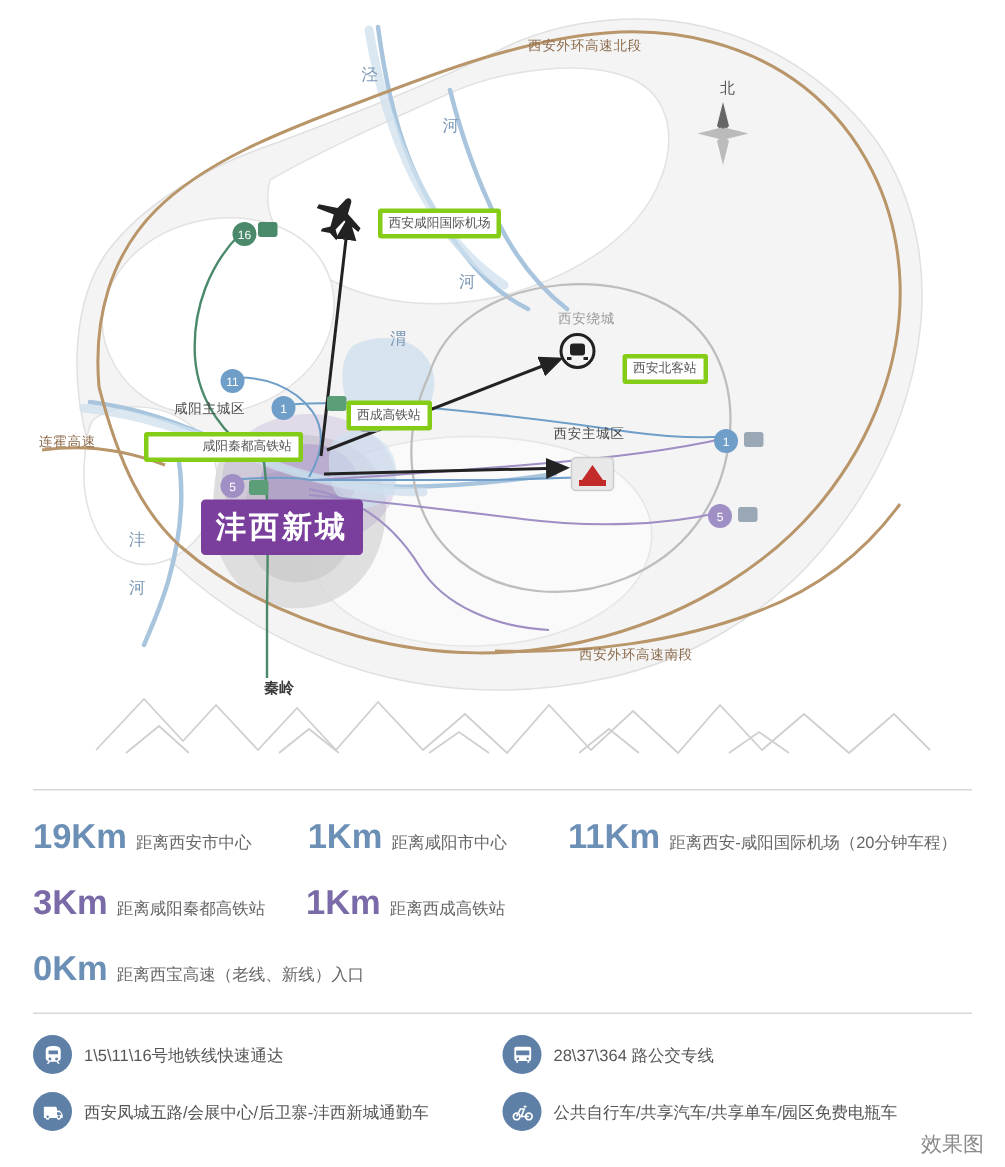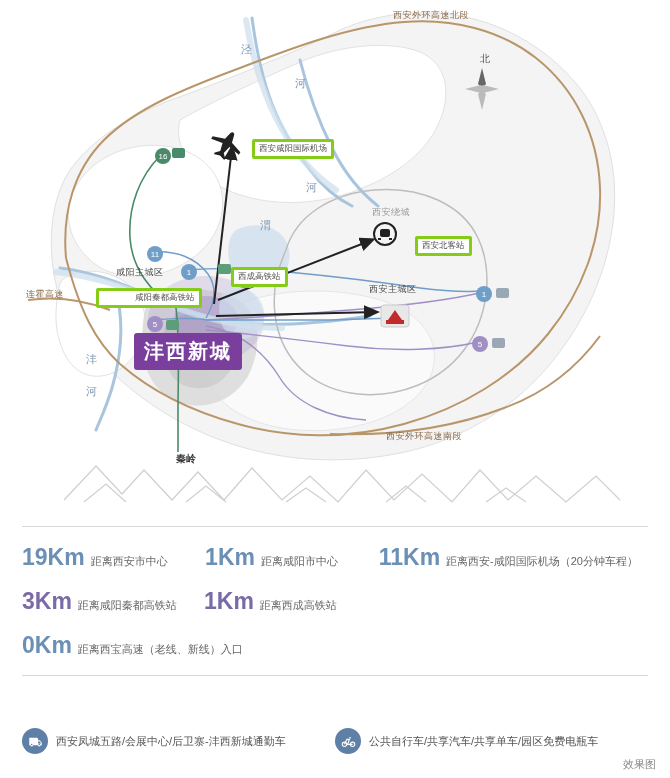--- a/index.html
+++ b/index.html
@@ -94,21 +94,21 @@
   .ticon{
     width:26px;height:26px;border-radius:50%;
     background:#5e7fa6;
     display:flex;align-items:center;justify-content:center;
     margin-right:8px;flex:none;
   }
   .ticon svg{display:block;}
   .ttext{font-size:11px;color:#555;white-space:nowrap;}
   .footnote{
     position:absolute;right:14px;bottom:6px;
-    font-size:11px;color:#8a8a8a;
+    font-size:14px;color:#8a8a8a;
   }
 </style>
 </head>
 <body>
 
 <div id="map">
   <svg width="670" height="520" viewBox="0 0 670 520" xmlns="http://www.w3.org/2000/svg">
 
     <path d="M60,300 C45,250 50,200 70,170 C95,135 140,110 185,95 C230,78 290,55 340,30 C380,12 430,8 470,18 C520,30 560,60 585,95 C610,132 620,180 612,230 C604,282 580,330 545,370 C510,410 460,440 405,452 C350,464 295,462 245,448 C195,434 150,408 115,375 C85,346 70,325 60,300 Z" fill="#f4f4f4" stroke="#e0e0e0" stroke-width="1"></path>
 
@@ -233,21 +233,21 @@
         <rect x="172" y="148" width="13" height="10" rx="2" fill="#4a8a6a"></rect>
         <rect x="218" y="264" width="13" height="10" rx="2" fill="#5b9e77"></rect>
         <rect x="166" y="320" width="13" height="10" rx="2" fill="#5b9e77"></rect>
         <rect x="496" y="288" width="13" height="10" rx="2" fill="#9aa7b5"></rect>
         <rect x="492" y="338" width="13" height="10" rx="2" fill="#9aa7b5"></rect>
         <rect x="240" y="278" width="13" height="10" rx="2" fill="#9aa7b5"></rect>
       </g>
     </svg>
   </div>
 
-  <div class="maplabel" style="left:352px;top:9px;margin-left:41px;">西安外环高速北段</div>
+  <div class="maplabel" style="left:352px;top:24px;">西安外环高速北段</div>
   <div class="maplabel" style="left:386px;top:430px;">西安外环高速南段</div>
   <div class="maplabel" style="left:26px;top:288px;">连霍高速</div>
   <div class="maplabel dark" style="left:116px;top:266px;">咸阳主城区</div>
   <div class="maplabel dark" style="left:369px;top:283px;">西安主城区</div>
   <div class="maplabel gray" style="left:372px;top:206px;">西安绕城</div>
   <div class="citylabel" style="left:176px;top:452px;">秦岭</div>
   <div class="riverlabel" style="left:241px;top:42px;">泾</div>
   <div class="riverlabel" style="left:295px;top:76px;">河</div>
   <div class="riverlabel" style="left:306px;top:180px;">河</div>
   <div class="riverlabel" style="left:260px;top:218px;">渭</div>
@@ -293,20 +293,38 @@
 
   <div class="row" style="top:112px;">
     <div class="stat">
       <span class="km">0Km</span>
       <span class="desc">距离西宝高速（老线、新线）入口</span>
     </div>
   </div>
 
   <div class="divider" style="top:155px;"></div>
 
+  <div class="transport" style="top:170px;">
+    <div class="tcol">
+      <span class="ticon">
+        <svg width="15" height="15" viewBox="0 0 24 24" fill="#fff">
+            <path d="M12 2C7 2 4 3 4 7v8a3 3 0 0 0 3 3l-2 3h2l1.5-2h7L17 21h2l-2-3a3 3 0 0 0 3-3V7c0-4-3-5-8-5zm-5 5h10v4H7V7zm1.5 7.5a1.5 1.5 0 1 1 0 3 1.5 1.5 0 0 1 0-3zm7 0a1.5 1.5 0 1 1 0 3 1.5 1.5 0 0 1 0-3z"></path>
+          </svg>
+      </span>
+      <span class="ttext">1\5\11\16号地铁线快速通达</span>
+    </div>
+    <div class="tcol">
+      <span class="ticon">
+        <svg width="15" height="15" viewBox="0 0 24 24" fill="#fff">
+            <path d="M5 3h14a2 2 0 0 1 2 2v11a2 2 0 0 1-2 2v2h-2v-2H7v2H5v-2a2 2 0 0 1-2-2V5a2 2 0 0 1 2-2zm0 4v5h14V7H5zm1.8 7.5a1.3 1.3 0 1 0 0 2.6 1.3 1.3 0 0 0 0-2.6zm10.4 0a1.3 1.3 0 1 0 0 2.6 1.3 1.3 0 0 0 0-2.6z"></path>
+          </svg>
+      </span>
+      <span class="ttext">28\37\364 路公交专线</span>
+    </div>
+  </div>
 
   <div class="transport" style="top:208px;">
     <div class="tcol">
       <span class="ticon">
         <svg width="15" height="15" viewBox="0 0 24 24" fill="#fff">
             <path d="M2 6h12a2 2 0 0 1 2 2v2h3l3 4v4h-2a2 2 0 0 1-4 0H8a2 2 0 0 1-4 0H2V6zm14 6v3h5l-2-3h-3zM6 15.5a1.3 1.3 0 1 0 0 2.6 1.3 1.3 0 0 0 0-2.6zm12 0a1.3 1.3 0 1 0 0 2.6 1.3 1.3 0 0 0 0-2.6z"></path>
           </svg>
       </span>
       <span class="ttext">西安凤城五路/会展中心/后卫寨-沣西新城通勤车</span>
     </div>

